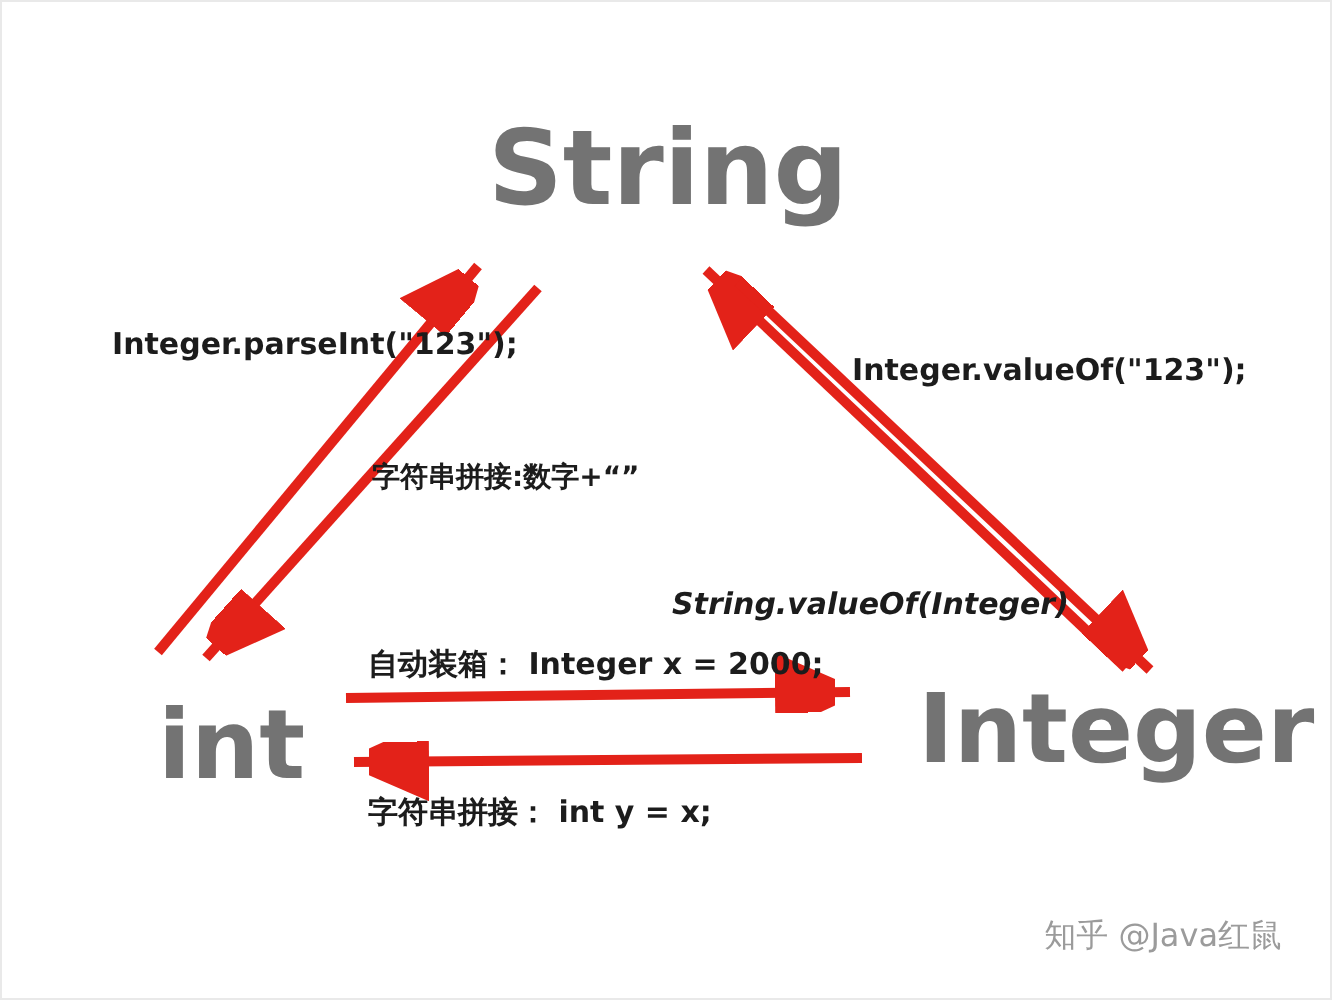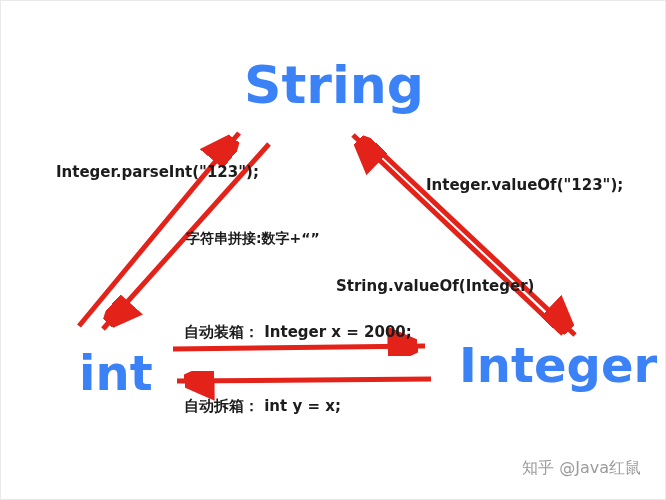--- a/index.html
+++ b/index.html
@@ -8,39 +8,39 @@
     width:666px;height:500px;
     background:#ffffff;
     overflow:hidden;
     font-family:"DejaVu Sans","Liberation Sans",sans-serif;
     box-sizing:border-box;
     border:1px solid #e9e9e9;
   }
   .node{
     position:absolute;
     font-weight:800;
-    color:#3b82f6;
+    color:#737373;
     line-height:1;
     letter-spacing:0px;
   }
   .node-string{top:58px;left:0;width:666px;text-align:center;font-size:52px;}
   .node-int{top:348px;left:50px;font-size:48px;margin-left:28px;}
   .node-integer{top:340px;left:458px;font-size:48px;}
   .lbl{
     position:absolute;
     font-weight:700;
     color:#1c1c1c;
     font-size:15px;
     white-space:nowrap;
   }
   .lbl-parseint{top:162px;left:55px;}
   .lbl-concat{top:229px;left:185px;font-size:14px;}
   .lbl-valueof-int{top:251px;left:168px;}
   .lbl-integer-valueof{top:175px;left:425px;}
-  .lbl-valueof-integer{top:276px;left:335px;}
+  .lbl-valueof-integer{top:292px;left:335px;font-style:italic;}
   .lbl-autobox{top:322px;left:183px;}
   .lbl-unbox{top:396px;left:183px;}
   .arrows{position:absolute;top:0;left:0;width:666px;height:500px;}
   .watermark{
     position:absolute;
     right:24px;bottom:20px;
     font-size:16px;
     font-weight:400;
     color:#9b9b9b;
     margin-top:31px;
@@ -73,16 +73,16 @@
 
   <div class="node node-string">String</div>
   <div class="node node-int">int</div>
   <div class="node node-integer">Integer</div>
 
   <div class="lbl lbl-parseint">Integer.parseInt("123");</div>
   <div class="lbl lbl-concat">字符串拼接:数字+“”</div>
   <div class="lbl lbl-integer-valueof">Integer.valueOf("123");</div>
   <div class="lbl lbl-valueof-integer">String.valueOf(Integer)</div>
   <div class="lbl lbl-autobox">自动装箱： Integer x = 2000;</div>
-  <div class="lbl lbl-unbox">自动拆箱： int y = x;</div>
+  <div class="lbl lbl-unbox">字符串拼接： int y = x;</div>
 
   <div class="watermark">知乎 @Java红鼠</div>
 </div>
 
 </body></html>

